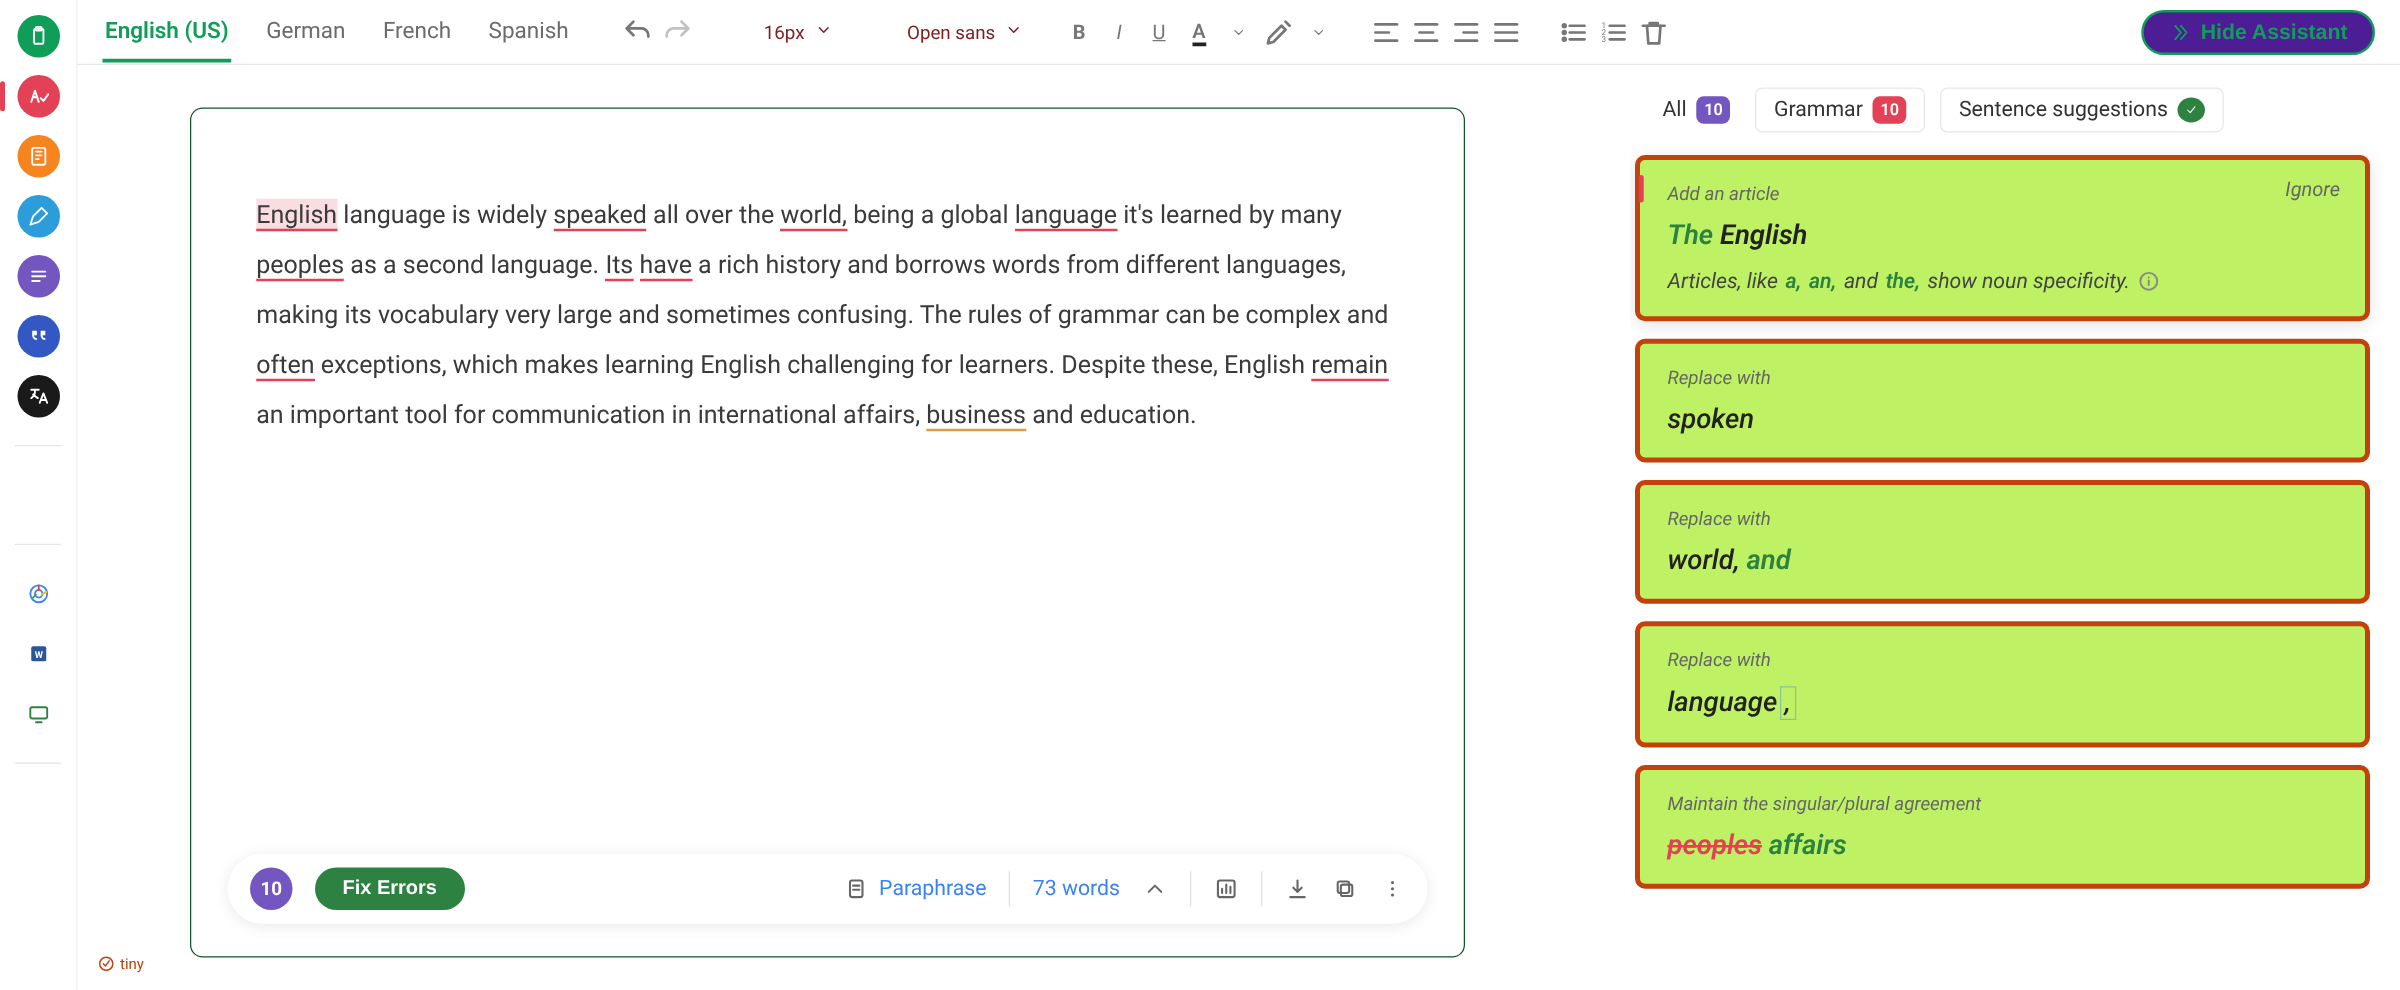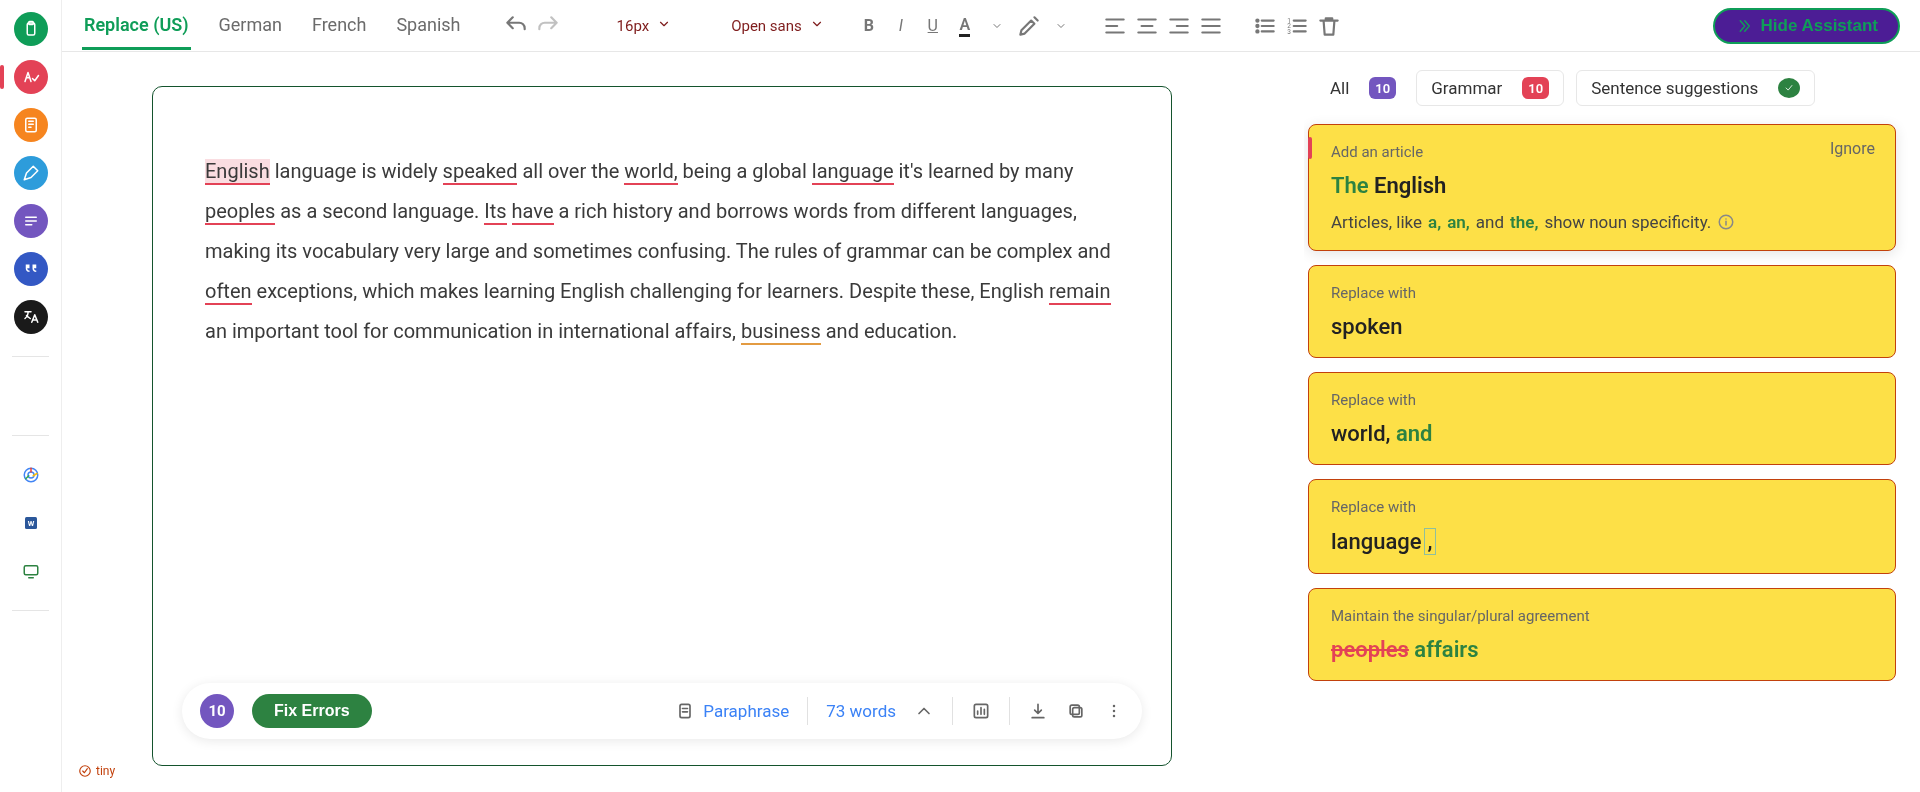--- a/index.html
+++ b/index.html
@@ -50,28 +50,28 @@
 .fix-btn { background:#2d8241; color:#fff; border:none; border-radius:999px; padding:8px 22px; font-size:16px; font-weight:600; cursor:pointer;}
 .action-bar .sep-v { width:1px; height:28px; background:#e1e1e1; }
 .ab-item { display:flex; align-items:center; gap:8px; color:#3b82f6; font-size:17px; cursor:pointer;}
 .ab-ic { color:#666; display:flex; align-items:center; justify-content:center;}
 .ab-ic svg{width:20px;height:20px;}
 .action-bar .flex-sp{flex:1;}
 
 
 .assistant { width:616px; padding:18px 24px 0 4px; overflow-y:auto;}
 .filter-row { display:flex; gap:12px; margin-bottom:18px; padding-left:14px;}
-.pill { background:#fff; border:1px solid #e7e7e7; border-radius:6px; padding:6px 14px; font-size:17px; color:#333; display:flex; align-items:center; gap:20px; cursor:pointer;}
+.pill { background:#fff; border:1px solid #e7e7e7; border-radius:6px; padding:6px 14px; font-size:17px; color:#333; display:flex; align-items:center; gap:8px; cursor:pointer;}
 .pill.plain { border:none; background:none; padding:6px 8px; }
 .badge-sm { min-width:22px; height:22px; border-radius:6px; color:#fff; font-size:13px; font-weight:600; display:flex; align-items:center; justify-content:center; padding:0 6px;}
 .b-purple{background:#7356bf;} .b-red{background:#e34256;} .b-green{background:#2d8241; border-radius:50%; width:20px; height:20px;}
 .b-green svg{width:12px;height:12px;}
 
 .cards { display:flex; flex-direction:column; gap:14px; }
-.card { background:#fde047; border:1px solid #c2410c; border-radius:8px; padding:18px 22px; position:relative;}
+.card { background:#bef264; border:4px solid #c2410c; border-radius:8px; padding:18px 22px; position:relative;font-style:italic;}
 .card.active { box-shadow:0 3px 14px rgba(0,0,0,.11); }
 .card.active::before{content:"";position:absolute;left:-1px;top:12px;width:4px;height:22px;background:#e34256;border-radius:2px;}
 .card .label { font-size:15px; color:#666; margin-bottom:12px;}
 .card .headline { font-size:22px; font-weight:600; color:#222; margin-bottom:14px;}
 .card .headline .g { color:#2d8241; }
 .card .desc { font-size:17px; color:#444; display:flex; align-items:center; gap:6px;}
 .card .desc .g { color:#2d8241; font-weight:600;}
 .card .info-ic { color:#888; display:inline-flex;}
 .card .ignore { position:absolute; right:20px; top:14px; color:#666; font-size:16px; cursor:pointer;}
 .card .big { font-size:22px; font-weight:500; color:#222;}
@@ -163,21 +163,21 @@
         <svg viewBox="0 0 24 24">
           <rect x="3" y="6" width="18" height="12" rx="2"></rect>
           <path d="M3 8l9 6 9-6"></path>
         </svg>
       </div>
   </div>
 
   <div class="main-col">
     <div class="toolbar">
       <div class="lang-tabs">
-        <div class="lang-tab active">Replace (US)</div>
+        <div class="lang-tab active">English (US)</div>
         <div class="lang-tab">German</div>
         <div class="lang-tab">French</div>
         <div class="lang-tab">Spanish</div>
       </div>
       <div class="tb-group">
         <div class="tb-ic">
             <svg viewBox="0 0 24 24">
               <path d="M9 14L4 9l5-5M4 9h11a5 5 0 015 5v1"></path>
             </svg>
           </div>

